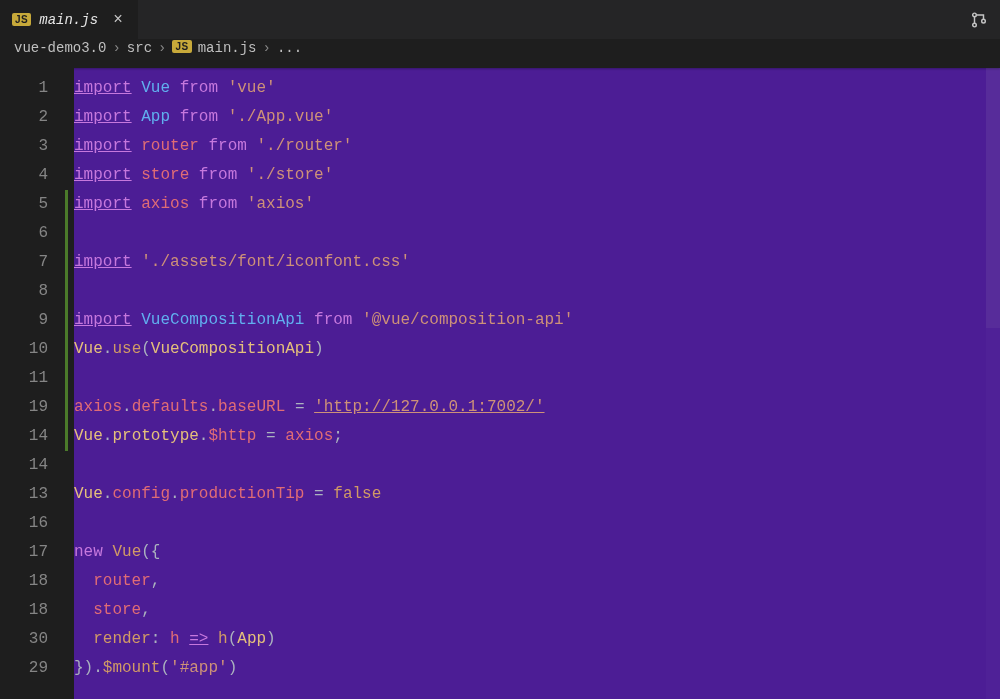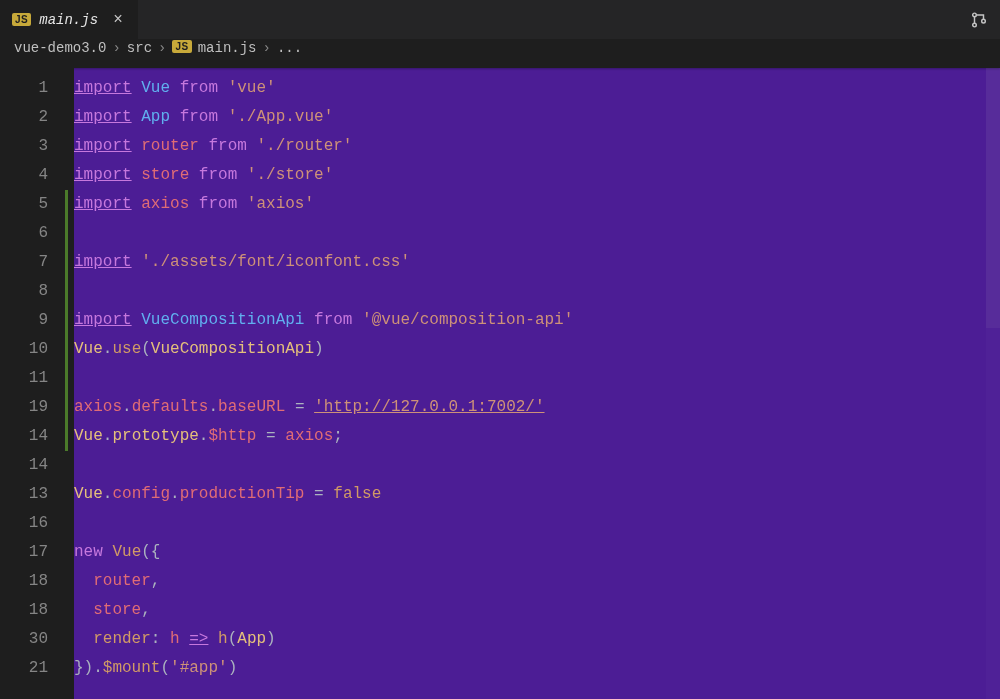--- a/index.html
+++ b/index.html
@@ -100,21 +100,21 @@
         <div class="ln mod">11</div>
         <div class="ln mod">19</div>
         <div class="ln mod">14</div>
         <div class="ln">14</div>
         <div class="ln">13</div>
         <div class="ln">16</div>
         <div class="ln">17</div>
         <div class="ln">18</div>
         <div class="ln">18</div>
         <div class="ln">30</div>
-        <div class="ln">21</div>
+        <div class="ln">29</div>
       </div>
     <div class="code" id="code"><div class="code-line"><span class="tk-kw">import</span><span class="tk-plain"> </span><span class="tk-varb">Vue</span><span class="tk-plain"> </span><span class="tk-from">from</span><span class="tk-plain"> </span><span class="tk-str">'vue'</span></div><div class="code-line"><span class="tk-kw">import</span><span class="tk-plain"> </span><span class="tk-varb">App</span><span class="tk-plain"> </span><span class="tk-from">from</span><span class="tk-plain"> </span><span class="tk-str">'./App.vue'</span></div><div class="code-line"><span class="tk-kw">import</span><span class="tk-plain"> </span><span class="tk-var">router</span><span class="tk-plain"> </span><span class="tk-from">from</span><span class="tk-plain"> </span><span class="tk-str">'./router'</span></div><div class="code-line"><span class="tk-kw">import</span><span class="tk-plain"> </span><span class="tk-var">store</span><span class="tk-plain"> </span><span class="tk-from">from</span><span class="tk-plain"> </span><span class="tk-str">'./store'</span></div><div class="code-line"><span class="tk-kw">import</span><span class="tk-plain"> </span><span class="tk-var">axios</span><span class="tk-plain"> </span><span class="tk-from">from</span><span class="tk-plain"> </span><span class="tk-str">'axios'</span></div><div class="code-line">&nbsp;</div><div class="code-line"><span class="tk-kw">import</span><span class="tk-plain"> </span><span class="tk-str">'./assets/font/iconfont.css'</span></div><div class="code-line">&nbsp;</div><div class="code-line"><span class="tk-kw">import</span><span class="tk-plain"> </span><span class="tk-varb">VueCompositionApi</span><span class="tk-plain"> </span><span class="tk-from">from</span><span class="tk-plain"> </span><span class="tk-str">'@vue/composition-api'</span></div><div class="code-line"><span class="tk-ident">Vue</span><span class="tk-punc">.</span><span class="tk-call">use</span><span class="tk-punc">(</span><span class="tk-ident">VueCompositionApi</span><span class="tk-punc">)</span></div><div class="code-line">&nbsp;</div><div class="code-line"><span class="tk-var">axios</span><span class="tk-punc">.</span><span class="tk-var">defaults</span><span class="tk-punc">.</span><span class="tk-var">baseURL</span><span class="tk-plain"> </span><span class="tk-punc">=</span><span class="tk-plain"> </span><span class="tk-str-u">'http://127.0.0.1:7002/'</span></div><div class="code-line"><span class="tk-ident">Vue</span><span class="tk-punc">.</span><span class="tk-ident">prototype</span><span class="tk-punc">.</span><span class="tk-var">$http</span><span class="tk-plain"> </span><span class="tk-punc">=</span><span class="tk-plain"> </span><span class="tk-var">axios</span><span class="tk-punc">;</span></div><div class="code-line">&nbsp;</div><div class="code-line"><span class="tk-ident">Vue</span><span class="tk-punc">.</span><span class="tk-var">config</span><span class="tk-punc">.</span><span class="tk-var">productionTip</span><span class="tk-plain"> </span><span class="tk-punc">=</span><span class="tk-plain"> </span><span class="tk-bool">false</span></div><div class="code-line">&nbsp;</div><div class="code-line"><span class="tk-new">new</span><span class="tk-plain"> </span><span class="tk-call">Vue</span><span class="tk-punc">({</span></div><div class="code-line"><span class="tk-plain">  </span><span class="tk-var">router</span><span class="tk-punc">,</span></div><div class="code-line"><span class="tk-plain">  </span><span class="tk-var">store</span><span class="tk-punc">,</span></div><div class="code-line"><span class="tk-plain">  </span><span class="tk-call">render</span><span class="tk-punc">:</span><span class="tk-plain"> </span><span class="tk-var">h</span><span class="tk-plain"> </span><span class="tk-kw">=&gt;</span><span class="tk-plain"> </span><span class="tk-call">h</span><span class="tk-punc">(</span><span class="tk-ident">App</span><span class="tk-punc">)</span></div><div class="code-line"><span class="tk-punc">}).</span><span class="tk-call">$mount</span><span class="tk-punc">(</span><span class="tk-str">'#app'</span><span class="tk-punc">)</span></div></div>
     <div class="scrollbar">
       <div class="scroll-thumb"></div>
     </div>
   </div>
 
 </div>
 
 </body></html>

